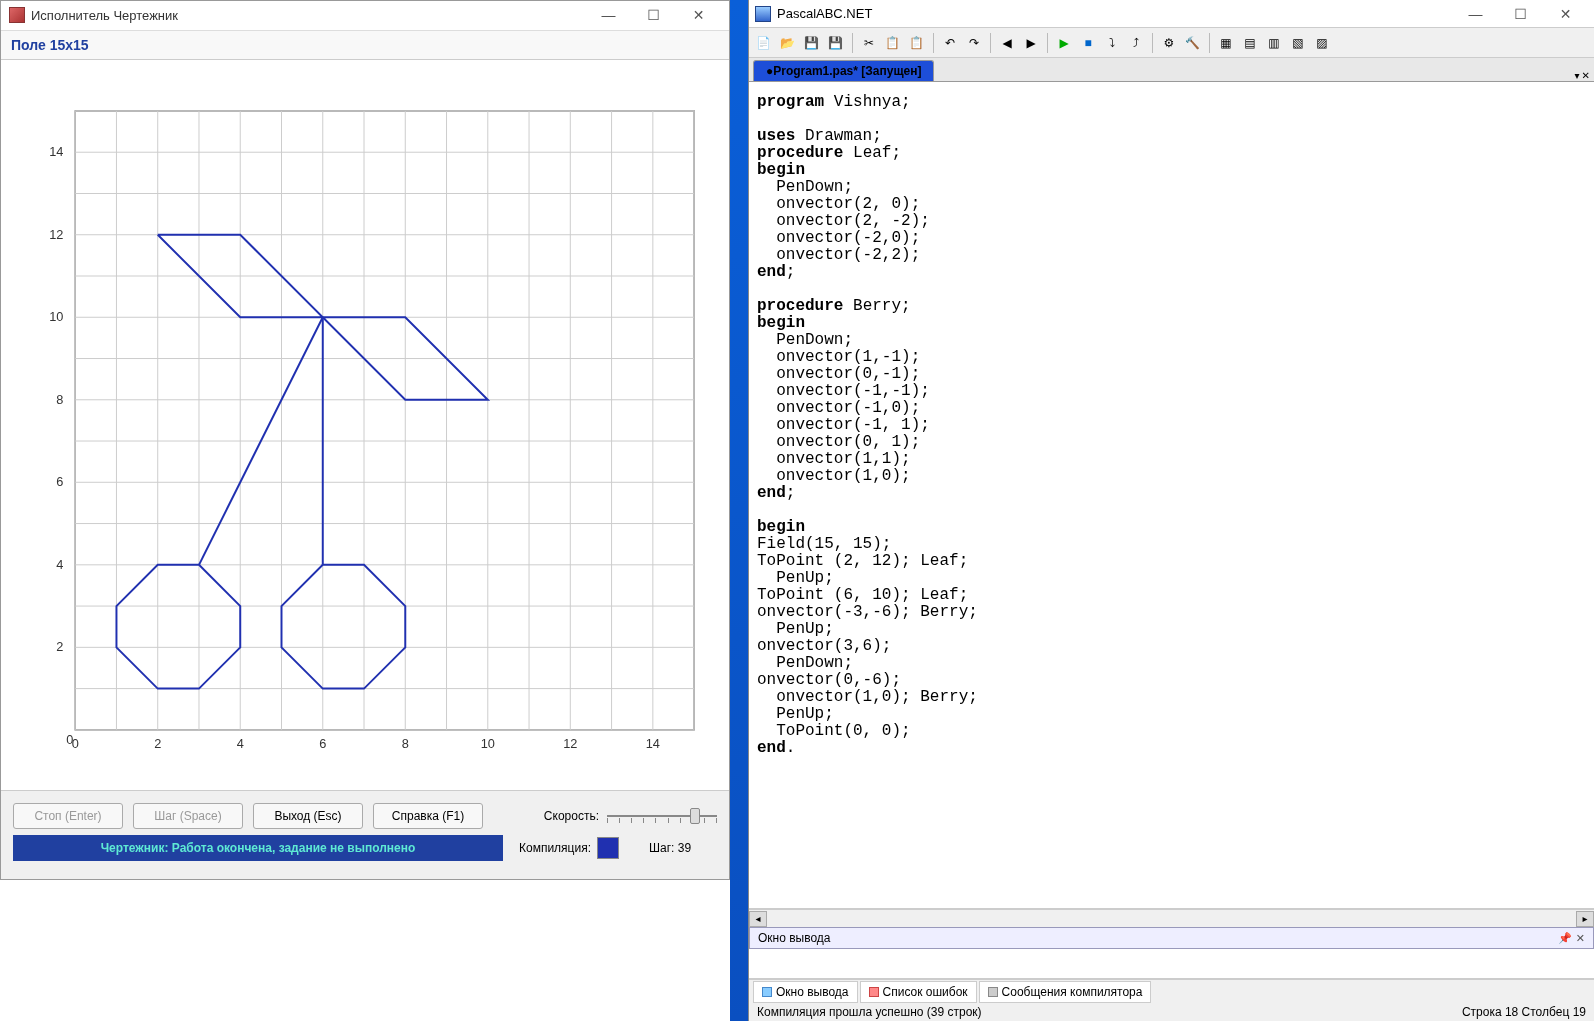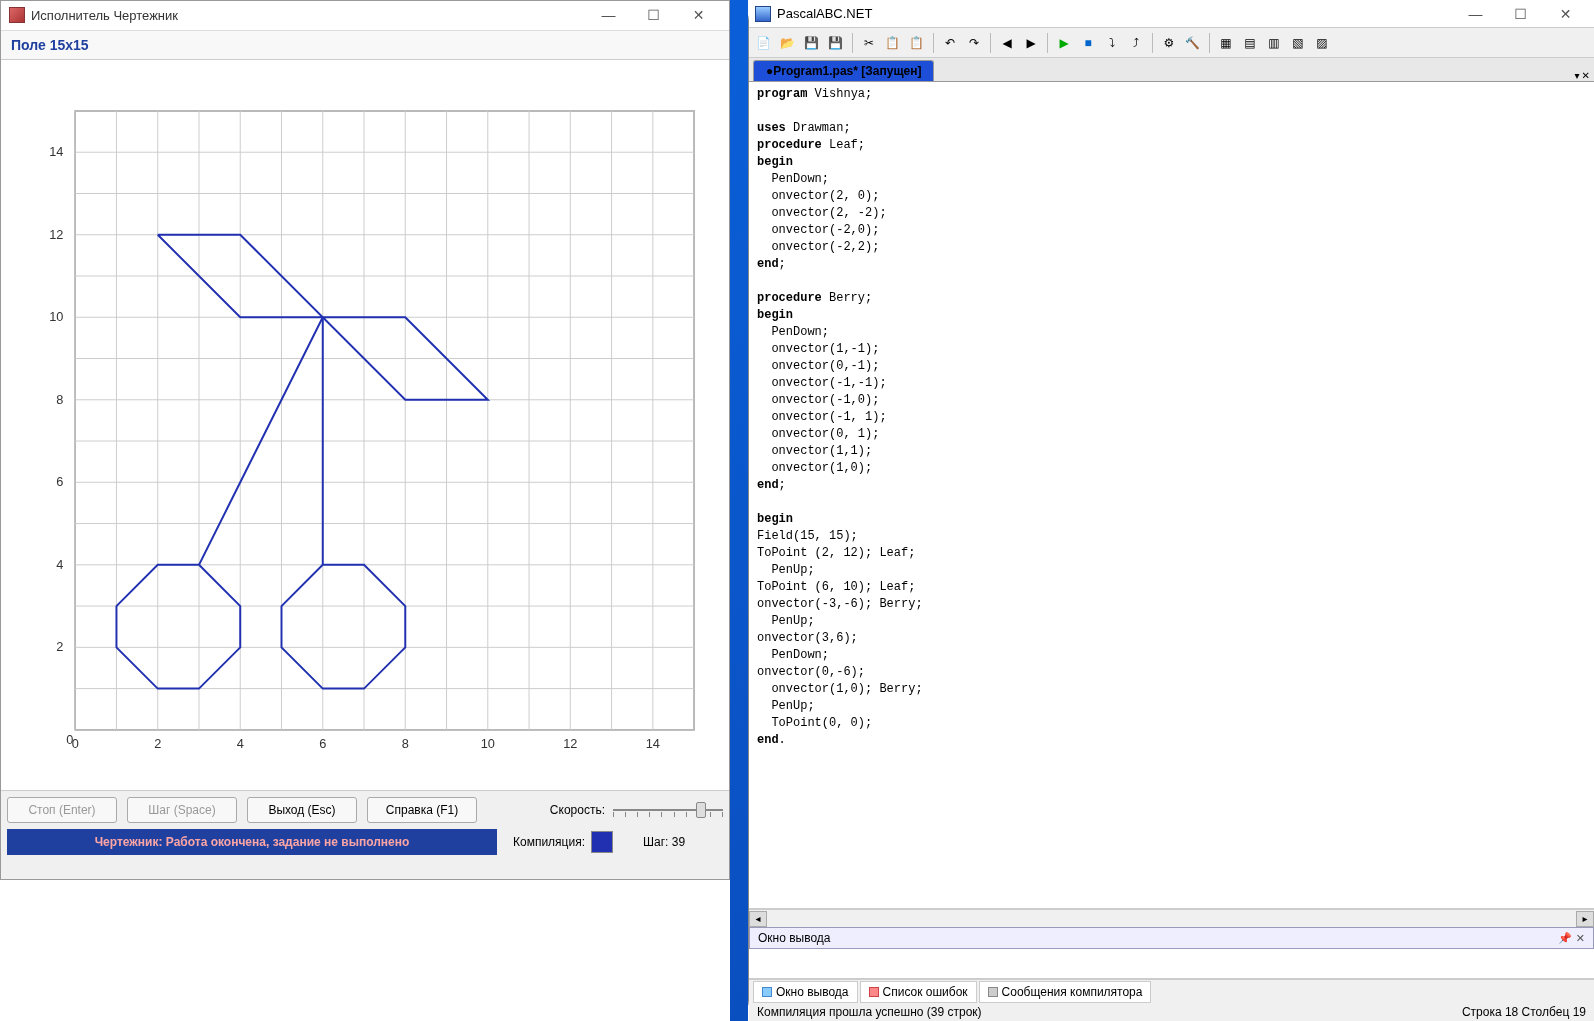--- a/index.html
+++ b/index.html
@@ -13,52 +13,52 @@
   .titlebar .title { flex: 1; font-size: 13px; color: #333; }
   .win-controls { display: flex; }
   .win-ctrl { width: 45px; height: 28px; display: flex; align-items: center; justify-content: center; color: #555; font-size: 14px; cursor: default; }
   .field-label { padding: 6px 10px; font-weight: bold; color: #2040a0; font-size: 14px; background:#f8f8f8; border-bottom:1px solid #ccc;}
   .canvas-area { flex: 1; background: #fff; position: relative; padding: 20px 30px; }
   svg.draw { width: 100%; height: 100%; }
   .grid-line { stroke: #ccc; stroke-width: 1; }
   .border-line { stroke: #888; stroke-width: 1.5; fill:none;}
   .axis-text { font-size: 13px; fill: #333; }
   .drawn { stroke: #2030b0; stroke-width: 2; fill: none; }
-  .bottom-panel { height: 90px; background: #f0f0f0; border-top: 1px solid #ccc; padding: 6px; display:flex; flex-direction:column; gap:6px;}
+  .bottom-panel { height: 90px; background: #f0f0f0; border-top: 1px solid #ccc; padding: 12px; display:flex; flex-direction:column; gap:6px;}
   .btn-row { display: flex; gap: 10px; align-items: center; }
   .btn { padding: 5px 14px; background: #f8f8f8; border: 1px solid #aaa; border-radius: 3px; min-width:110px; text-align:center; font-size:12px;}
   .btn.disabled { color: #999; }
   .speed-area { display:flex; align-items:center; gap:8px; margin-left:auto;justify-content:space-between;}
   .slider { width:110px; height:20px; position:relative; }
   .slider-track { position:absolute; top:9px; left:0; right:0; height:2px; background:#888;}
   .slider-ticks { position:absolute; top:12px; left:0; right:0; display:flex; justify-content:space-between;}
   .slider-tick{ width:1px; height:5px; background:#888;}
   .slider-thumb { position:absolute; top:2px; left:75%; width:10px; height:16px; background:#ddd; border:1px solid #888; border-radius:2px;}
   .status-row { display:flex; align-items:center; gap:6px;}
-  .status-bar { flex:0 0 490px; background: #2040a0; color: #fca5a5; padding: 6px 10px; text-align: center; font-weight:bold;}
+  .status-bar { flex:0 0 490px; background: #2040a0; color: #5eead4; padding: 6px 10px; text-align: center; font-weight:bold;}
   .state-lbl { margin-left:10px;}
   .state-swatch { width:22px; height:22px; background:#2030b0; border:1px solid #888;}
 
   
   .gap-col { width: 18px; background: linear-gradient(to bottom,#0a5fd8,#0a4fc0); }
 
   
-  .right-window { flex:1; display:flex; flex-direction:column; background:#fff; border-left:1px solid #888;border-radius:21px;}
+  .right-window { flex:1; display:flex; flex-direction:column; background:#fff; border-left:1px solid #888;}
   .right-titlebar { height:28px; display:flex; align-items:center; padding:0 6px; border-bottom:1px solid #ccc; background:#fff;}
   .r-icon { width:16px; height:16px; margin-right:6px; background: linear-gradient(#9cf,#36c); border:1px solid #248;}
   .r-title { flex:1; font-size:13px; }
   .menu-bar { height:24px; display:flex; align-items:center; gap:4px; padding:0 6px; background:#f4f4f4; border-bottom:1px solid #ccc;}
   .menu-item { padding:3px 8px; font-size:12px;}
   .toolbar { height:30px; display:flex; align-items:center; gap:2px; padding:0 4px; background:#f0f0f0; border-bottom:1px solid #ccc;}
   .tb-btn { width:22px; height:22px; display:flex; align-items:center; justify-content:center; border:1px solid transparent; font-size:12px;}
   .tb-sep { width:1px; height:20px; background:#bbb; margin:0 3px;}
   .tab-bar { height:24px; display:flex; align-items:flex-end; background:#e8e8e8; border-bottom:1px solid #999; padding-left:4px;}
   .tab { padding:3px 12px; background:#1d4ed8; border:1px solid #999; border-bottom:none; border-radius:3px 3px 0 0; font-weight:bold; font-size:12px;}
   .tab-tools { margin-left:auto; display:flex; padding-right:4px; gap:2px;}
-  .code-area { flex:1; overflow:auto; font-family: 'Courier New', monospace; font-size:12px; line-height:17px; padding:4px 8px; white-space:pre; background:#fff; border-bottom:1px solid #ccc;}
+  .code-area { flex:1; overflow:auto; font-family: 'Courier New', monospace; font-size:16px; line-height:17px; padding:12px 8px; white-space:pre; background:#fff; border-bottom:1px solid #ccc;}
   .kw { font-weight: bold; }
   .scrollbar-h { height:18px; background:#f0f0f0; border-top:1px solid #ccc; display:flex; align-items:center;}
   .sb-arrow { width:18px; height:16px; background:#ddd; border:1px solid #aaa; text-align:center; line-height:14px; font-size:10px;}
   .output-header { height:22px; background:#eef; border:1px solid #99b; padding:2px 8px; font-size:12px; display:flex; align-items:center;}
   .output-tools { margin-left:auto; display:flex; gap:4px; font-size:11px; color:#555;}
   .output-area { height:30px; background:#fff; border-bottom:1px solid #ccc;}
   .bottom-tabs { height:24px; display:flex; align-items:center; background:#f0f0f0; border-top:1px solid #ccc; padding:0 4px; gap:2px;}
   .btab { padding:3px 8px; border:1px solid #ccc; background:#fff; font-size:12px; display:flex; align-items:center; gap:4px;}
   .btab .dot { width:10px; height:10px; }
   .status-line { height:18px; background:#f0f0f0; display:flex; align-items:center; padding:0 8px; font-size:12px;}

